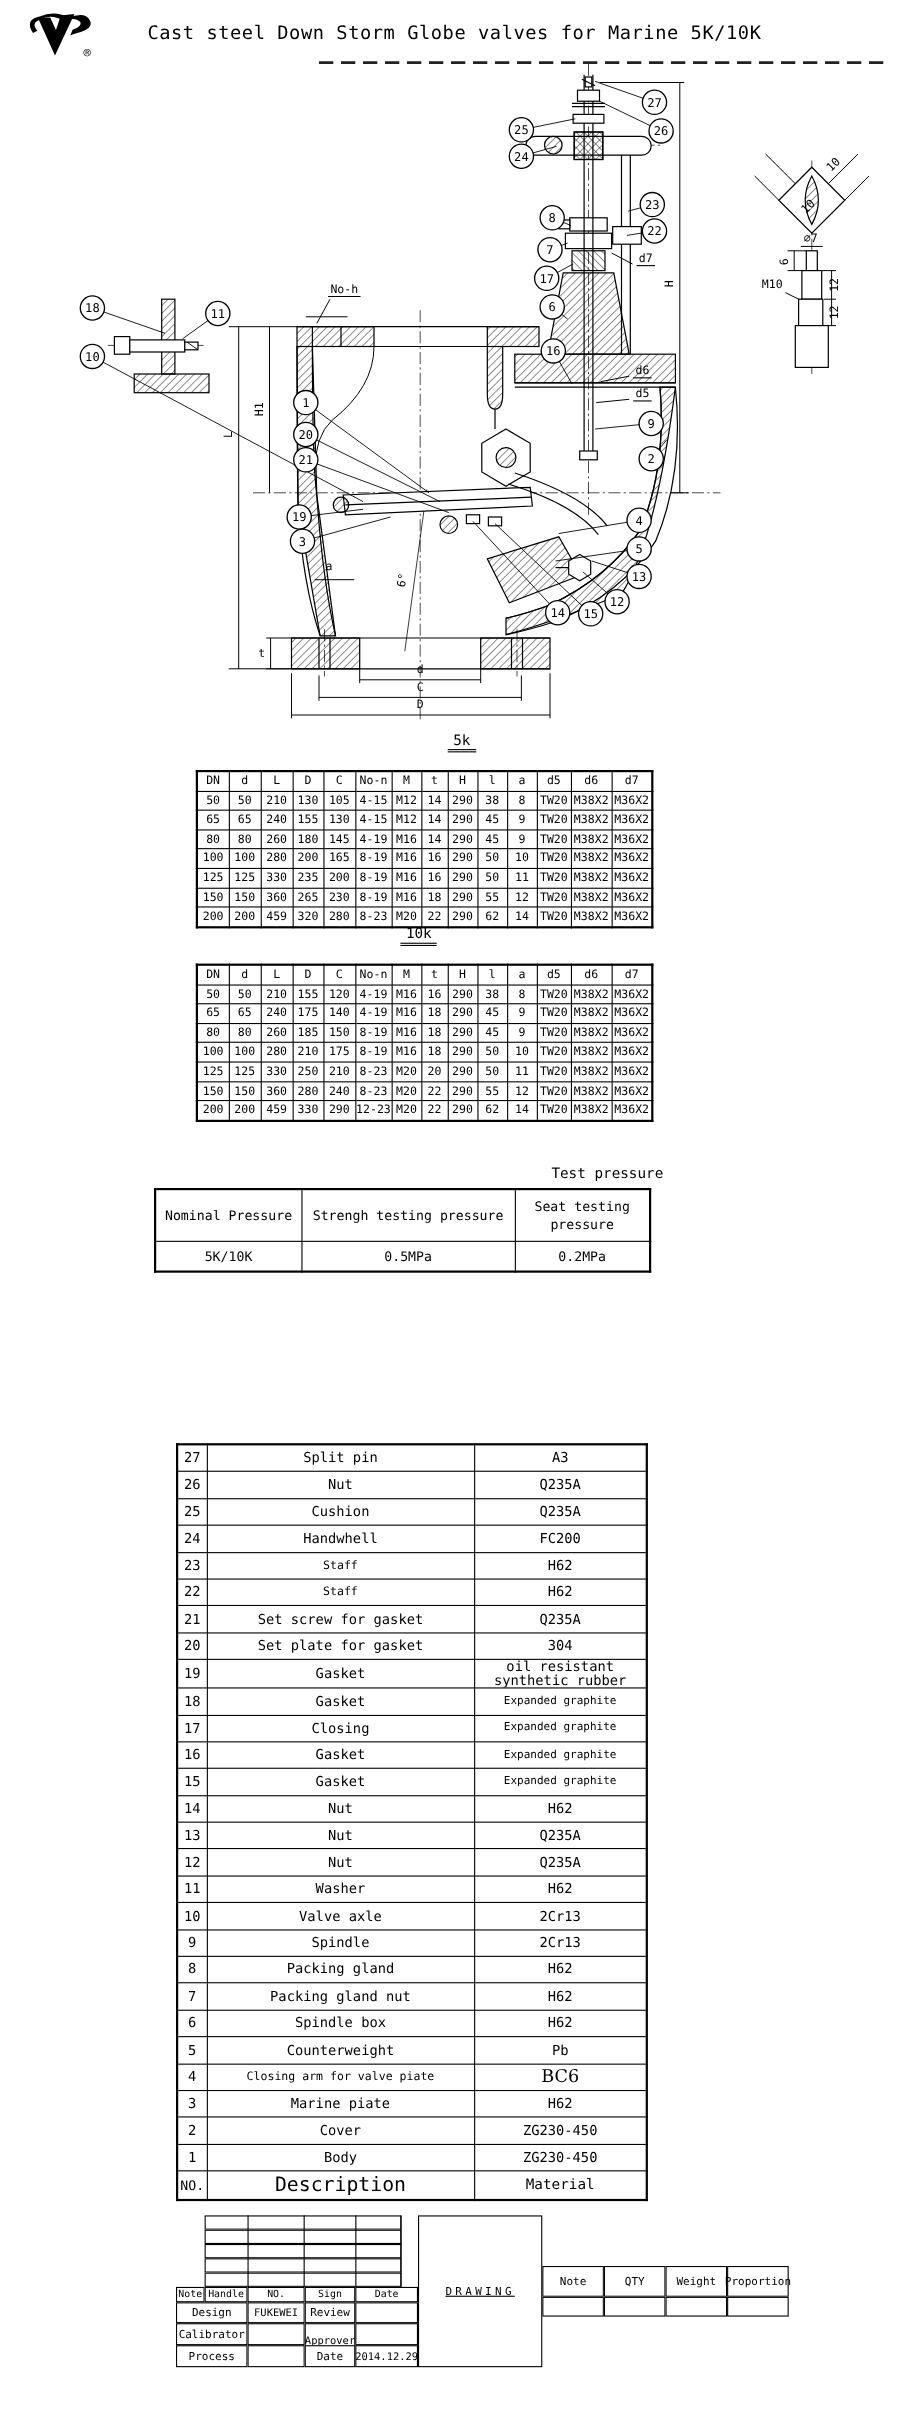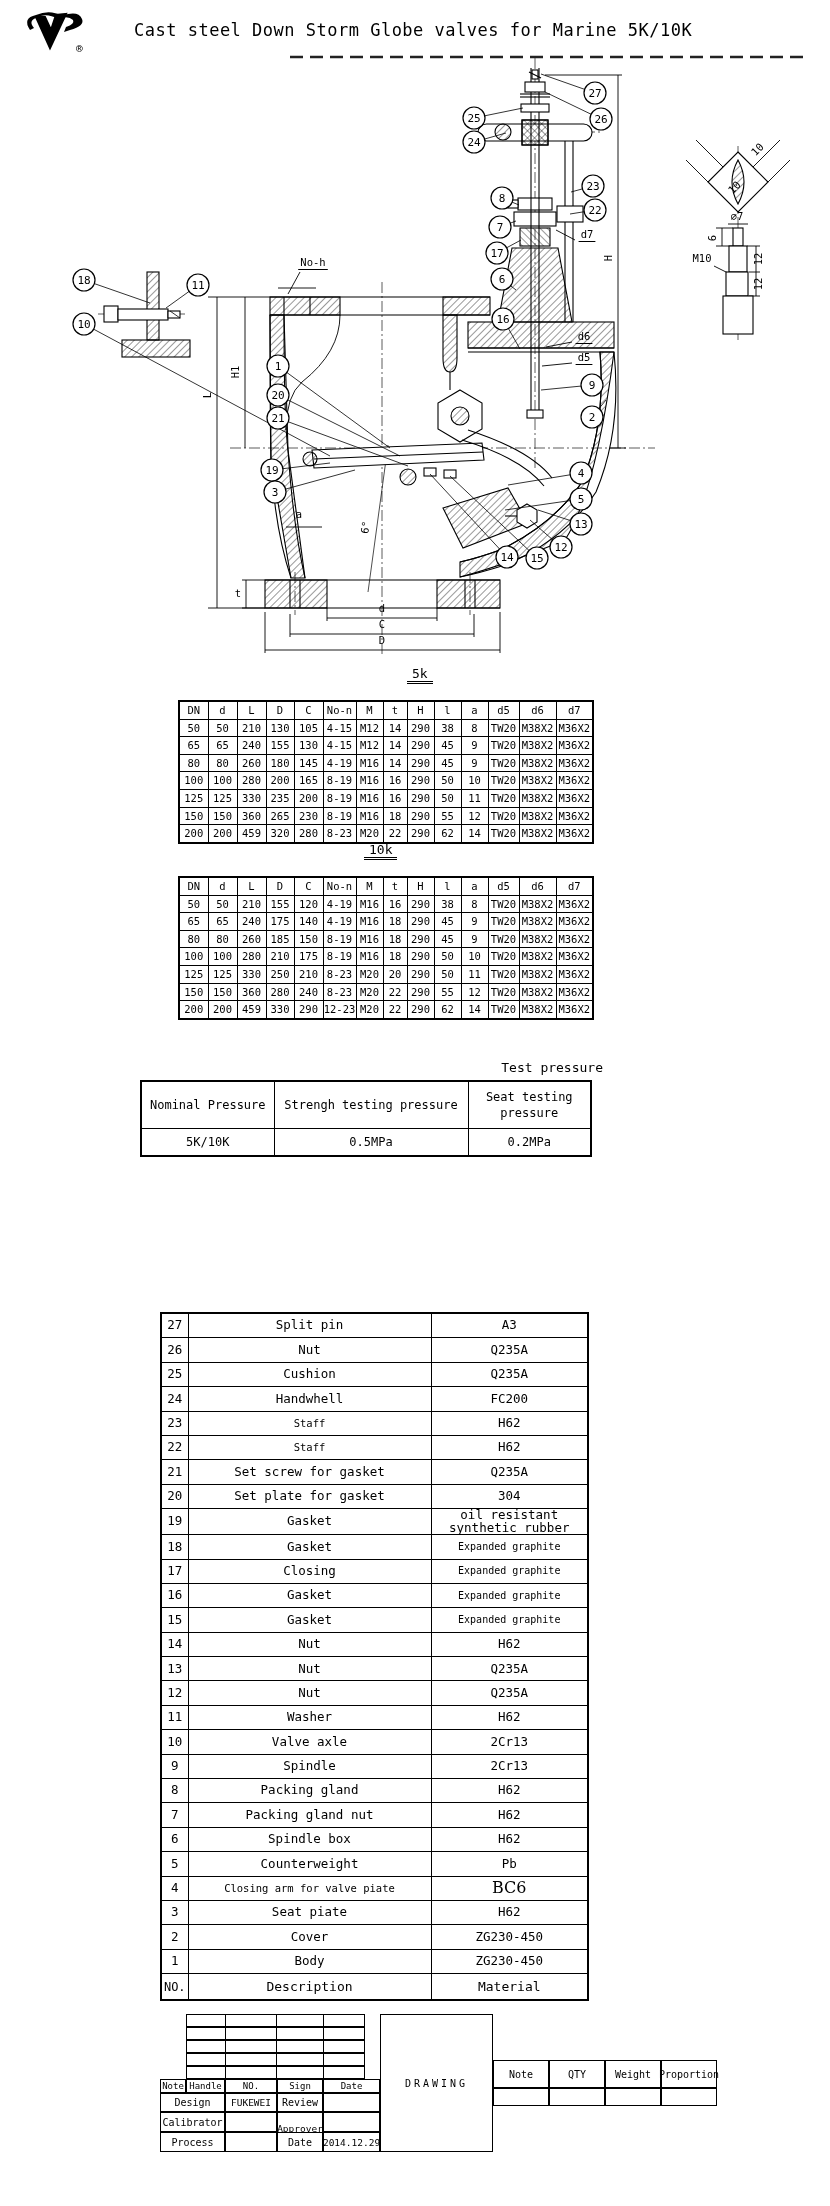--- a/index.html
+++ b/index.html
@@ -30,27 +30,27 @@
   #parts-table tbody tr:nth-child(5) td:nth-child(2),
   #parts-table tbody tr:nth-child(6) td:nth-child(2),
   #parts-table tbody tr:nth-child(24) td:nth-child(2){font-size:10.5px;}
   #parts-table tbody tr:nth-child(10) td:nth-child(3),
   #parts-table tbody tr:nth-child(11) td:nth-child(3),
   #parts-table tbody tr:nth-child(12) td:nth-child(3),
   #parts-table tbody tr:nth-child(13) td:nth-child(3){font-size:10px;}
   #parts-table tbody tr:nth-child(24) td:nth-child(3){font-family:"DejaVu Serif",serif;font-size:16px;}
   #parts-table tfoot td{height:25px;}
   #parts-table tfoot td:nth-child(1){font-size:12px;}
-  #parts-table tfoot td:nth-child(2){font-size:13px;}
+  #parts-table tfoot td:nth-child(2){font-size:18px;}
   #parts-table tfoot td:nth-child(3){font-size:13px;}
   
   #title-block{position:absolute;left:160px;top:2014px;width:557px;height:138px;}
   #title-block .cell{position:absolute;border:1.3px solid #000;box-sizing:border-box;
       display:flex;align-items:center;justify-content:center;font-size:10px;background:#fff;}
-  #drawing-word{font-size:19px;letter-spacing:3px;}
+  #drawing-word{font-size:19px;letter-spacing:3px;text-decoration:underline;}
   #model-cell{font-size:15px;}
   #company-cell{font-size:11.5px;line-height:1.5;flex-direction:column;}
 </style>
 </head>
 <body>
 
 <div id="page">
 
   <svg id="brand-logo" viewBox="0 0 72 48">
     <path d="M10,22 Q2,10 16,7 Q30,1 42,8 Q58,2 62,11 Q65,18 50,22 L44,24 L46,19 Q55,16 53,12 Q48,7 38,11 Q26,4 16,10 Q8,13 14,20 Z" fill="#000"></path>
@@ -858,21 +858,21 @@
           <td>Counterweight</td>
           <td>Pb</td>
         </tr>
         <tr>
           <td>4</td>
           <td>Closing arm for valve piate</td>
           <td>BC6</td>
         </tr>
         <tr>
           <td>3</td>
-          <td>Seat piate</td>
+          <td>Marine piate</td>
           <td>H62</td>
         </tr>
         <tr>
           <td>2</td>
           <td>Cover</td>
           <td>ZG230-450</td>
         </tr>
         <tr>
           <td>1</td>
           <td>Body</td>

